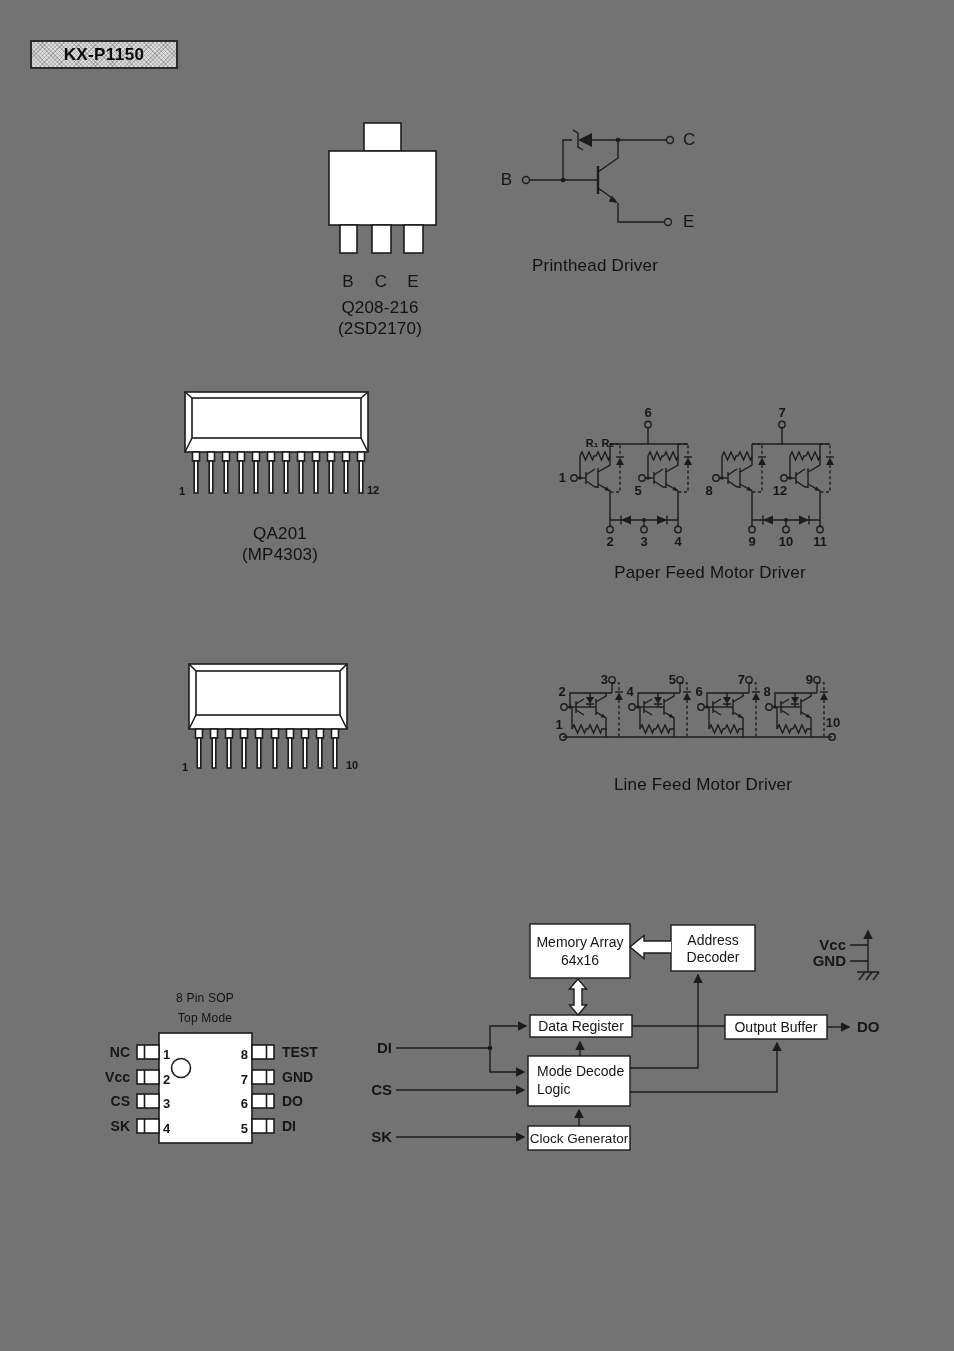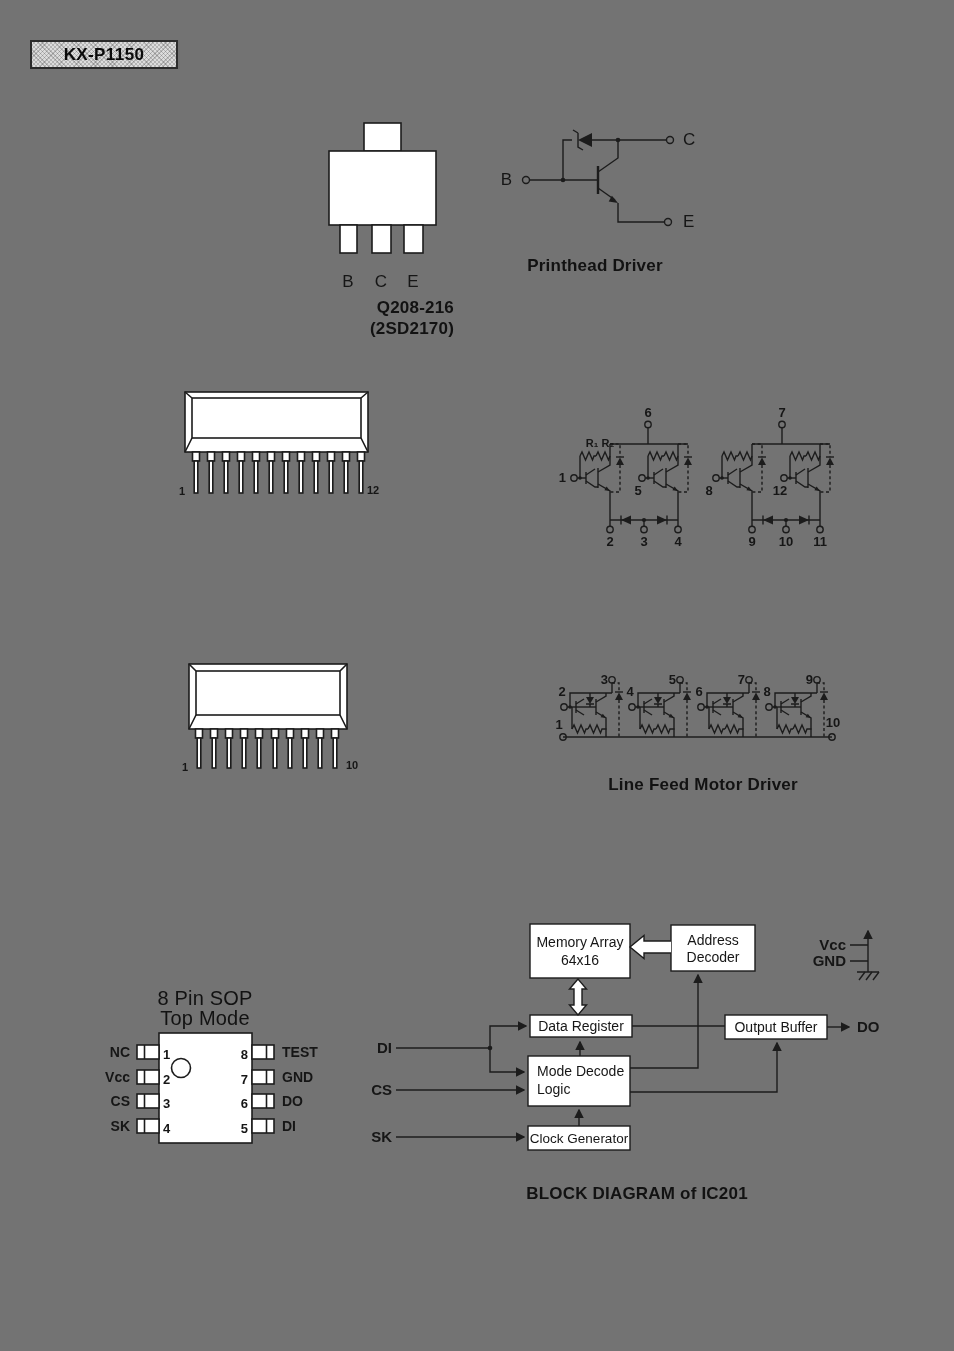--- a/index.html
+++ b/index.html
@@ -1,20 +1,20 @@
 <!DOCTYPE html>
 <html><head>
 <meta charset="utf-8">
 <style>
   html,body{margin:0;padding:0;background:#e9e9e9;}
   .page{position:relative;width:954px;height:1351px;background:#737373;margin:0 auto;
         font-family:"Liberation Sans","DejaVu Sans",sans-serif;color:#161616;overflow:hidden;}
   .abs{position:absolute;}
-  .cap{position:absolute;text-align:center;font-weight:bold;font-size:17px;line-height:21px;letter-spacing:.2px;color:#121212;}
-  .cap.normal{font-weight:normal;font-size:20px;line-height:20px;}
+  .cap{position:absolute;text-align:center;font-weight:normal;font-size:17px;line-height:21px;letter-spacing:.2px;color:#121212;}
+  .cap.normal{font-weight:normal;font-size:12px;line-height:20px;}
   .badge{position:absolute;left:30px;top:40px;width:148px;height:29px;box-sizing:border-box;
          border:2px solid #2b2b2b;box-shadow:2px 0 0 #6e6e6e;
          display:flex;align-items:center;justify-content:center;
          font-weight:bold;font-size:17px;letter-spacing:.4px;color:#0a0a0a;
          background-color:#dcdcdc;
          background-image:repeating-linear-gradient(45deg,rgba(40,40,40,.22) 0 1px,transparent 1px 3px),
                           repeating-linear-gradient(-45deg,rgba(40,40,40,.22) 0 1px,transparent 1px 3px);}
   svg{position:absolute;overflow:visible;}
   svg text{font-family:"Liberation Sans","DejaVu Sans",sans-serif;fill:#161616;}
   .t11{font-size:11px;font-weight:bold;}
@@ -43,21 +43,21 @@
       <rect x="84" y="13" width="37" height="28"></rect>
       <rect x="49" y="41" width="107" height="74"></rect>
       <rect x="60" y="115" width="17" height="28"></rect>
       <rect x="92" y="115" width="19" height="28"></rect>
       <rect x="124" y="115" width="19" height="28"></rect>
     </g>
     <text class="t17" x="68" y="177" text-anchor="middle">B</text>
     <text class="t17" x="101" y="177" text-anchor="middle">C</text>
     <text class="t17" x="133" y="177" text-anchor="middle">E</text>
   </svg>
-  <div class="cap" style="left:274px;top:297px;width:180px;text-align:right;">
+  <div class="cap" style="left:290px;top:297px;width:180px;">
     <div>Q208-216</div>
     <div>(2SD2170)</div>
   </div>
 
   <svg class="abs" style="left:480px;top:120px;" width="250" height="125" viewBox="0 0 250 125">
     <g class="ln">
       <circle cx="46" cy="60" r="3.5"></circle>
       <path d="M49.5,60 H118"></path>
       <path d="M83,60 V20 H92"></path>
       <g>
@@ -105,20 +105,24 @@
       <use href="#p201" x="116" y="67"></use>
         <use href="#p201" x="131" y="67"></use>
         <use href="#p201" x="146" y="67"></use>
       <use href="#p201" x="161" y="67"></use>
         <use href="#p201" x="176" y="67"></use>
         <use href="#p201" x="191" y="67"></use>
     </g>
     <text class="t11" x="12" y="110" text-anchor="middle">1</text>
     <text class="t11" x="203" y="109" text-anchor="middle">12</text>
   </svg>
+  <div class="cap" style="left:170px;top:523px;width:220px;">
+    <div>QA201</div>
+    <div>(MP4303)</div>
+  </div>
 
   <svg class="abs" style="left:550px;top:395px;" width="300" height="165" viewBox="0 0 300 165">
     <defs>
       <g id="pf-cell" class="ln">
         <circle cx="0" cy="0" r="3.2"></circle>
         <path d="M3.2,0 H12"></path>
         <circle class="fill" cx="6" cy="0" r="1.8"></circle>
         <path d="M6,0 V-22"></path>
         <path d="M6,-22 l2,-4 l3.5,8 l3.5,-8 l3.5,8 l1.5,-4 h2"></path>
         <path d="M22,-22 l2,-4 l3.5,8 l3.5,-8 l3.5,8 l1.5,-4"></path>
@@ -187,20 +191,21 @@
     <text class="t13" x="159" y="100" text-anchor="middle">8</text>
     <text class="t13" x="230" y="100" text-anchor="middle">12</text>
 
     <text class="t13" x="60" y="151" text-anchor="middle">2</text>
     <text class="t13" x="94" y="151" text-anchor="middle">3</text>
     <text class="t13" x="128" y="151" text-anchor="middle">4</text>
     <text class="t13" x="202" y="151" text-anchor="middle">9</text>
     <text class="t13" x="236" y="151" text-anchor="middle">10</text>
     <text class="t13" x="270" y="151" text-anchor="middle">11</text>
   </svg>
+  <div class="cap" style="left:560px;top:562px;width:300px;">Paper Feed Motor Driver</div>
 
   <svg class="abs" style="left:170px;top:655px;" width="230" height="125" viewBox="0 0 230 125">
     <defs>
       <g id="p200" class="ln2">
         <rect x="-3.5" y="0" width="7" height="9"></rect>
         <rect x="-1.8" y="9" width="3.6" height="30"></rect>
       </g>
     </defs>
     <g class="ln2">
       <rect x="19" y="9" width="158" height="65"></rect>
@@ -376,15 +381,14 @@
     <text class="t14" x="167" y="179">Logic</text>
     <text class="t135" x="209" y="228" text-anchor="middle">Clock Generator</text>
 
     <text class="t15b" x="22" y="138" text-anchor="end">DI</text>
     <text class="t15b" x="22" y="180" text-anchor="end">CS</text>
     <text class="t15b" x="22" y="227" text-anchor="end">SK</text>
     <text class="t15b" x="487" y="117">DO</text>
     <text class="t15b" x="476" y="35" text-anchor="end">Vcc</text>
     <text class="t15b" x="476" y="51" text-anchor="end">GND</text>
   </svg>
-  <div class="cap" style="left:487px;top:1183px;width:300px;">BLOCK DIAGRAM of IC201</div>
 
 </div>
 
 </body></html>

